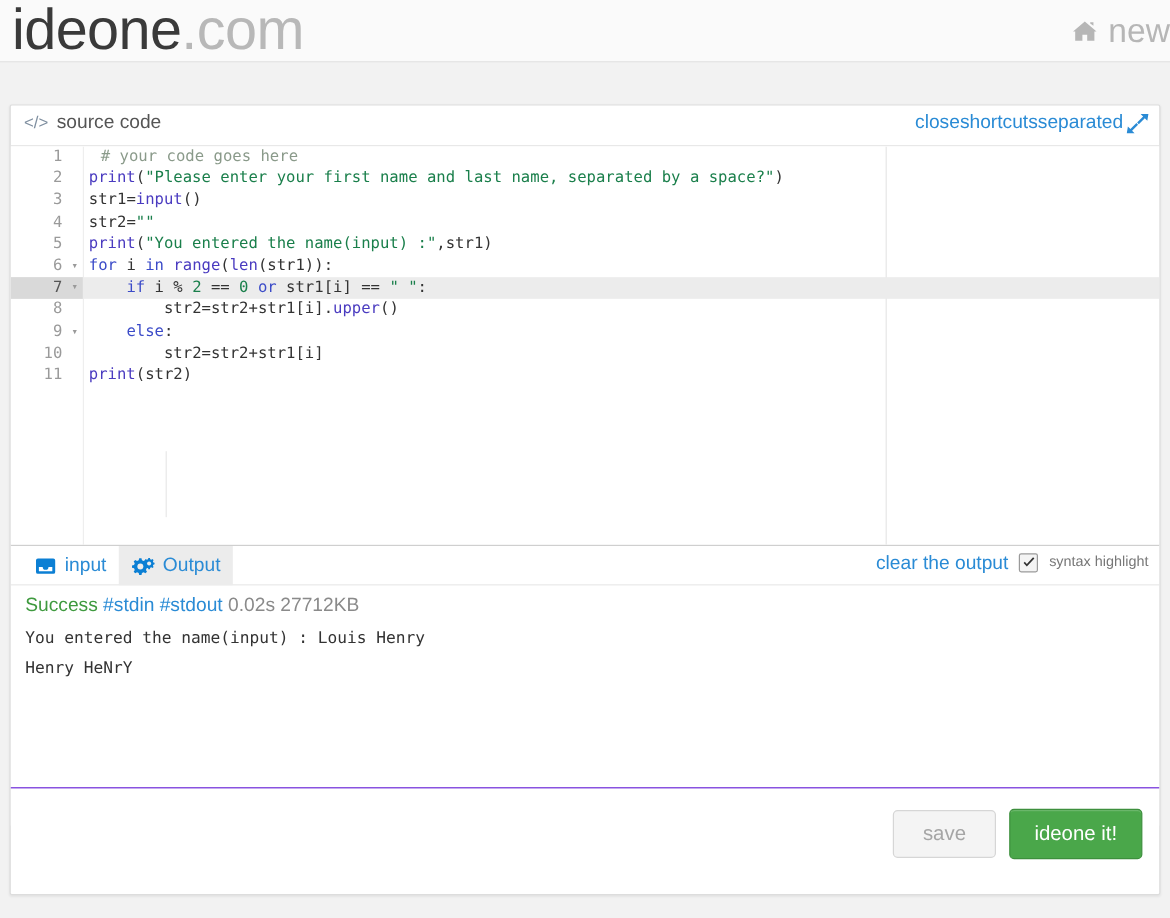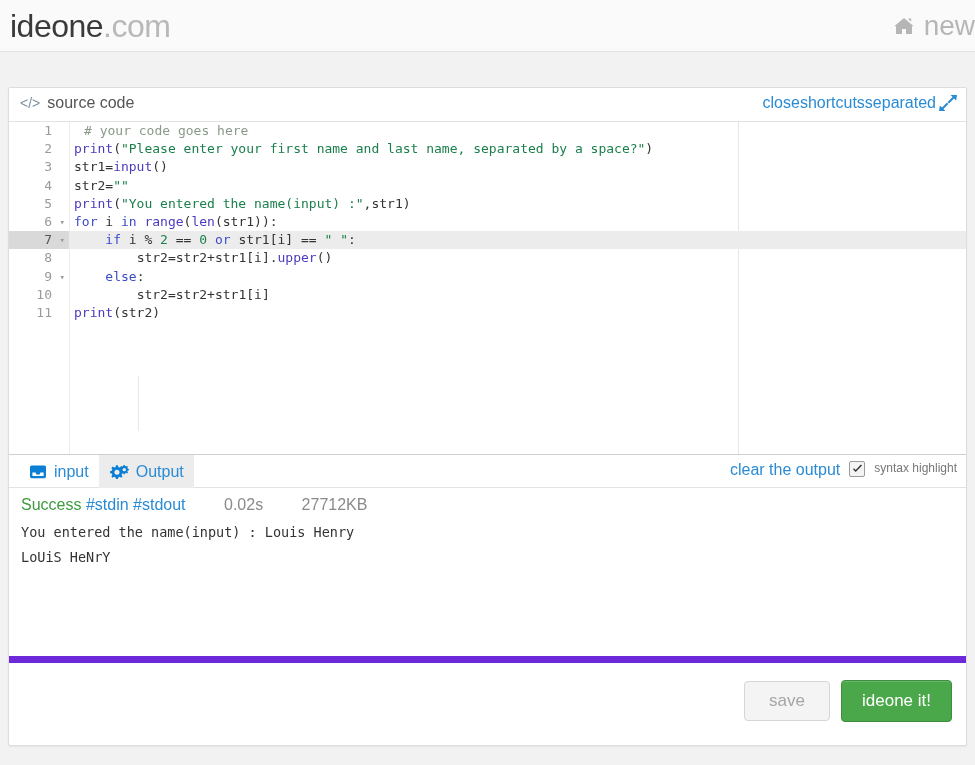--- a/index.html
+++ b/index.html
@@ -24,21 +24,21 @@
     width: 975px;
     height: 52px;
     background: #fafafa;
     border-bottom: 1px solid #e2e2e2;
     box-sizing: border-box;
   }
   .logo {
     position: absolute;
     left: 10px;
     top: 2px;
-    font-size: 32px;
+    font-size: 48px;
     font-weight: 400;
     letter-spacing: -0.5px;
     line-height: 48px;
     white-space: nowrap;
   }
   .logo .logo-main { color: #3a3a3a; }
   .logo .logo-tld { color: #b8b8b8; }
 
   .header-nav {
     position: absolute;
@@ -238,37 +238,37 @@
     box-sizing: border-box;
   }
   .status-line {
     font-family: "Liberation Sans", sans-serif;
     font-size: 16px;
     margin-bottom: 6px;
     white-space: nowrap;
   }
   .status-success { color: #3f9a3f; }
   .status-stream  { color: #2a8bd5; }
-  .status-meta    { color: #8a8a8a; margin-left: 34px; }
+  .status-meta    { color: #8a8a8a; }
   .output-text {
     font-family: "DejaVu Sans Mono", monospace;
     font-size: 13.5px;
     color: #333;
     line-height: 25px;
     white-space: pre;
   }
 
   
   .button-bar {
     position: absolute;
     left: 0;
     bottom: 0;
     width: 100%;
     height: 89px;
-    border-top: 7px solid #6d28d9;
+    border-top: 1px solid #6d28d9;
     box-sizing: border-box;
   }
   .btn-row {
     position: absolute;
     right: 14px;
     top: 17px;
     display: flex;
     align-items: center;
     gap: 11px;
   }
@@ -391,21 +391,21 @@
   </div>
 
   <div class="output-panel">
     <div class="status-line">
       <span class="status-success">Success</span>
       <span class="status-stream">#stdin</span>
       <span class="status-stream">#stdout</span>
       <span class="status-meta">0.02s</span>
       <span class="status-meta">27712KB</span>
     </div>
-    <div class="output-text" id="output-text"><div>You entered the name(input) : Louis Henry</div><div>LoUiS HeNrY</div></div>
+    <div class="output-text" id="output-text"><div>You entered the name(input) : Louis Henry</div><div>Henry HeNrY</div></div>
   </div>
 
   <div class="button-bar">
     <div class="btn-row">
       <button class="btn btn-save">save</button>
       <button class="btn btn-run">ideone it!</button>
     </div>
   </div>
 
 </div>

